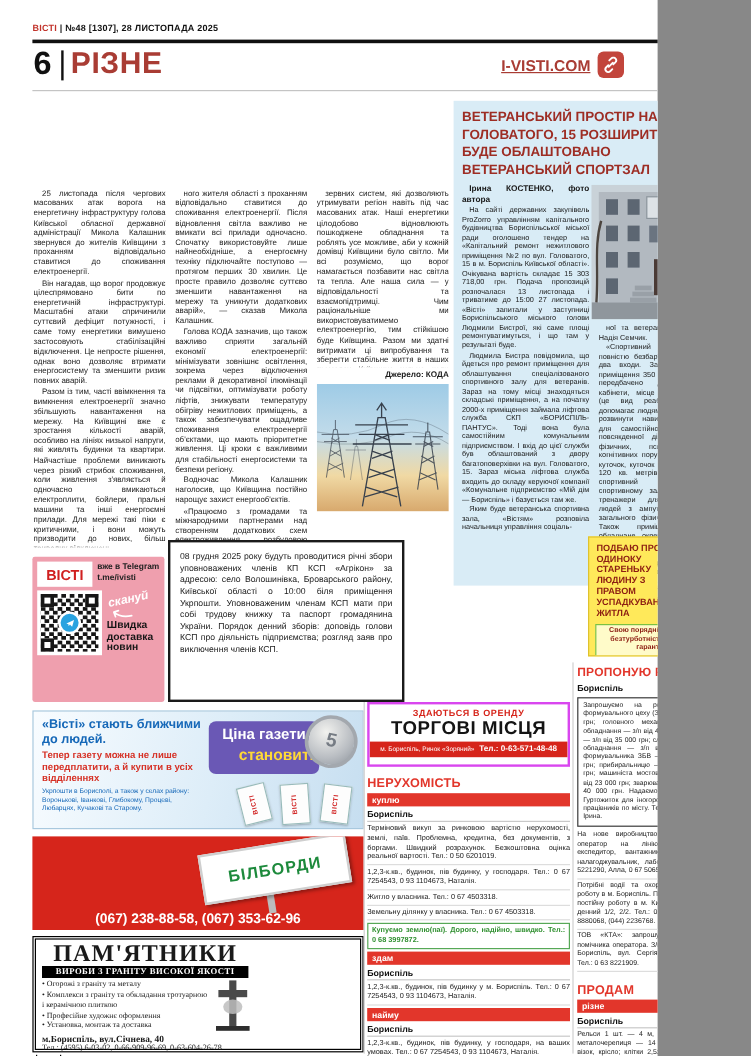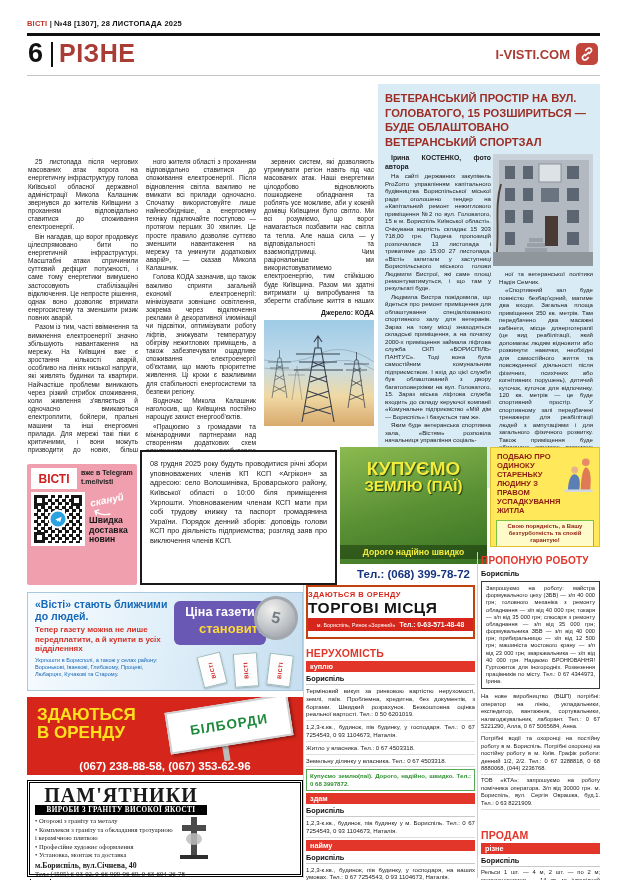--- a/index.html
+++ b/index.html
@@ -1,27 +1,27 @@
 <!DOCTYPE html>
 <html><head>
 <meta charset="utf-8">
 <style>
   html,body{margin:0;padding:0;background:#888;}
-  .page{position:relative;width:626px;height:880px;background:#fff;overflow:hidden;
+  .page{position:relative;width:548px;height:880px;background:#fff;overflow:hidden;
         font-family:"Liberation Sans",sans-serif;color:#1a1a1a;}
   .abs{position:absolute;}
   
   .masthead-line{font-size:7.5px;font-weight:bold;letter-spacing:.2px;}
   .masthead{color:#c2342c;}
   .issue{color:#111;}
   .rule-thick{background:#101010;}
   .rule-thin{background:#c4c4c4;}
   .page-num{font-size:27px;font-weight:bold;color:#101010;line-height:1;}
   .section-title{font-size:25px;font-weight:800;color:#a93c34;line-height:1;letter-spacing:.5px;}
-  .site-label{font-size:13px;font-weight:800;color:#a93c34;}
+  .site-label{font-size:13px;font-weight:800;color:#a93c34;text-decoration:underline;}
   .link-icon{width:22px;height:22px;background:#c2453c;border-radius:5px;display:flex;align-items:center;justify-content:center;}
   
   .main-headline{font-size:15px;line-height:1.27;font-weight:bold;color:#3e3e3e;}
   .acols{display:flex;gap:8px;}
   .acol{width:110px;height:298px;overflow:hidden;font-size:6.6px;line-height:1.24;text-align:justify;}
   .acol p{margin:0 0 1px;text-indent:7px;}
   .source-line{font-size:6.8px;font-weight:bold;text-align:right;margin:3px 0 3px;}
   .photo-pylons{width:110px;height:106px;background:linear-gradient(180deg,#9ecbe6 0%,#c3dcea 42%,#f0d9a4 72%,#d8a96d 100%);overflow:hidden;}
   
   .vet-box{background:#d9ecf6;box-sizing:border-box;padding:7px;}
@@ -83,21 +83,21 @@
   .mon-addr{font-size:7.8px;font-weight:bold;margin-top:1px;}
   .mon-phones{font-size:6.8px;}
   .mon-akciya{width:19px;border-left:1px solid #000;border-right:1px solid #000;display:flex;align-items:center;justify-content:center;}
   .mon-akciya span{writing-mode:vertical-rl;transform:rotate(180deg);font-size:15px;font-weight:900;letter-spacing:2px;}
   .mon-thumbs{flex:1;display:grid;grid-template-columns:1fr 1fr;gap:2px;padding:3px;}
   .thumb{background:#e9e9e9;border:1px solid #999;position:relative;}
   .thumb .stone{position:absolute;left:6px;top:3px;width:11px;height:26px;background:#161616;border-radius:2px 5px 0 0;}
   .thumb .base{position:absolute;left:2px;bottom:3px;width:20px;height:4px;background:#161616;}
   .thumb .badge{position:absolute;right:2px;bottom:2px;width:10px;height:10px;border-radius:50%;background:#2c2c2c;border:1px solid #888;}
   
-  .ad-market{border:2px solid #c2410c;background:#fff;text-align:left;overflow:hidden;}
+  .ad-market{border:2px solid #d946ef;background:#fff;text-align:center;overflow:hidden;}
   .market-pre{font-size:7.5px;font-weight:800;color:#d6251b;letter-spacing:.5px;margin-top:3px;}
   .market-title{font-size:15.5px;font-weight:900;color:#141414;letter-spacing:.5px;line-height:1.1;}
   .market-strip{background:#d6251b;color:#fff;height:13px;display:flex;align-items:center;justify-content:center;gap:4px;margin-top:2px;}
   .market-loc{font-size:5.4px;}
   .market-phone{font-size:6.8px;font-weight:800;}
   
   .cl-h1{font-size:10.5px;font-weight:900;color:#e2362b;margin:3px 0 2px;letter-spacing:.2px;}
   .cl-band{background:#e2362b;color:#fff;font-size:7.3px;font-weight:800;padding:1px 4px;margin:2px 0 1px;}
   .cl-city{font-size:7.3px;font-weight:800;color:#111;border-bottom:1px solid #c9c9c9;padding:1px 0;}
   .cl-item{font-size:6.1px;line-height:1.28;text-align:justify;border-bottom:1px solid #ddd;padding:2px 0;}
@@ -250,26 +250,20 @@
       <span>скануй</span>
       <svg width="18" height="10" viewBox="0 0 18 10" style="vertical-align:middle;">
           <path d="M17 8 C11 8 6 6 3 2 M3 2 l0.6 4 M3 2 l4 -0.4" stroke="#fff" stroke-width="1.4" fill="none" stroke-linecap="round"></path>
         </svg>
     </div>
     <div class="abs tg-tag" style="left:62px;top:52px;width:46px;">Швидка доставка новин</div>
   </div>
 
   <div class="abs ad ad-agrikon" style="left:140px;top:450px;width:197px;height:135px;">08 грудня 2025 року будуть проводитися річні збори уповноважених членів КП КСП «Агрікон» за адресою: село Волошинівка, Броварського району, Київської області о 10:00 біля приміщення Укрпошти. Уповноваженим членам КСП мати при собі трудову книжку та паспорт громадянина України. Порядок денний зборів: доповідь голови КСП про діяльність підприємства; розгляд заяв про виключення членів КСП.</div>
 
-  <div class="abs ad ad-land" style="left:340px;top:447px;width:147px;height:138px;">
-    <div class="land-t1" style="margin-top:12px;">КУПУЄМО</div>
-    <div class="land-t2">ЗЕМЛЮ (ПАЇ)</div>
-    <div class="abs land-strip" style="left:0;right:0;bottom:26px;height:14px;">Дорого надійно швидко</div>
-    <div class="abs land-phone" style="left:0;right:0;bottom:0;height:21px;">Тел.: (068) 399-78-72</div>
-  </div>
 
   <div class="abs ad ad-care" style="left:490px;top:447px;width:110px;height:100px;">
     <div class="care-title" style="margin:5px 6px 0;width:66px;">ПОДБАЮ ПРО ОДИНОКУ СТАРЕНЬКУ ЛЮДИНУ З ПРАВОМ УСПАДКУВАННЯ ЖИТЛА</div>
     <div class="abs" style="right:3px;top:6px;width:34px;height:42px;">
       <svg width="34" height="42" viewBox="0 0 40 46">
         <circle cx="28" cy="8" r="4.5" fill="#e8896a"></circle>
         <path d="M22 42 C22 26 25 15 28 14 C33 15 35 24 33 42 Z" fill="#e07a56"></path>
         <circle cx="15" cy="17" r="4" fill="#e8b48e"></circle>
         <path d="M7 42 C7 30 10 22 15 22 C21 23 22 31 20 42 Z" fill="#5b7fb5"></path>
         <rect x="3" y="40" width="33" height="3" fill="#cfd8e2"></rect>
@@ -293,24 +287,20 @@
       </div>
     <div class="abs paper" style="right:44px;bottom:3px;width:22px;height:32px;transform:rotate(-4deg);">
         <span>ВІСТІ</span>
       </div>
     <div class="abs paper" style="right:10px;bottom:4px;width:22px;height:30px;transform:rotate(7deg);">
         <span>ВІСТІ</span>
       </div>
   </div>
 
   <div class="abs ad ad-bill" style="left:27px;top:697px;width:276px;height:78px;">
-    <div class="abs bill-title" style="left:10px;top:9px;">
-      <div>ЗДАЮТЬСЯ</div>
-      <div>В ОРЕНДУ</div>
-    </div>
     <div class="abs" style="left:196px;top:44px;width:6px;height:20px;background:#bcbcbc;transform:rotate(-9deg);"></div>
     <div class="abs board" style="left:140px;top:6px;width:120px;height:38px;">
       <span>БІЛБОРДИ</span>
     </div>
     <div class="abs bill-phones" style="left:0;right:0;bottom:3px;">(067) 238-88-58, (067) 353-62-96</div>
   </div>
 
   <div class="abs ad ad-mon" style="left:27px;top:780px;width:276px;height:97px;">
     <div class="mon-left">
       <div class="mon-title">ПАМ'ЯТНИКИ</div>
@@ -389,19 +379,19 @@
 
   </div>
 
   <div class="abs" style="left:481px;top:552px;width:119px;">
     <div class="cl-h1" style="font-size:10px;">ПРОПОНУЮ РОБОТУ</div>
     <div class="cl-city" style="border-bottom:none;">Бориспіль</div>
     <div class="cl-boxed">Запрошуємо на роботу: майстра формувального цеху (ЗБВ) — з/п 40 000 грн; головного механіка з ремонту обладнання — з/п від 40 000 грн; токаря — з/п від 35 000 грн; слюсаря з ремонту обладнання — з/п від 35 000 грн; формувальника ЗБВ — з/п від 40 000 грн; прибиральницю — з/п від 12 500 грн; машиніста мостового крану — з/п від 23 000 грн; зварювальника — з/п від 40 000 грн. Надаємо БРОНЮВАННЯ! Гуртожиток для іногородніх. Розвезення працівників по місту. Тел.: 0 67 4344973, Ірина.</div>
     <div class="cl-item cl-item-sm">На нове виробництво (ВШП) потрібні: оператор на лінію, укладальники, експедитор, вантажник, сортувальники, налагоджувальник, лаборант. Тел.: 0 67 5221290, Алла, 0 67 5065684, Анна.</div>
     <div class="cl-item cl-item-sm">Потрібні водії та охоронці на постійну роботу в м. Бориспіль. Потрібні охоронці на постійну роботу в м. Київ. Графік роботи: денний 1/2, 2/2. Тел.: 0 67 3288818, 0 68 8880068, (044) 2236768.</div>
     <div class="cl-item cl-item-sm">ТОВ «КТА»: запрошуємо на роботу помічника оператора. З/п від 30000 грн. м. Бориспіль, вул. Сергія Оврашка, буд.1. Тел.: 0 63 8221909.</div>
-    <div class="cl-h1" style="margin-top:19px;">ПРОДАМ</div>
+    <div class="cl-h1" style="margin-top:9px;">ПРОДАМ</div>
     <div class="cl-band">різне</div>
     <div class="cl-city">Бориспіль</div>
     <div class="cl-item cl-item-sm">Рельси 1 шт. — 4 м, 2 шт. — по 2 м; металочерепиця — 14 кв. м; інвалідний візок, крісло; клітки 2,5х3,5 м. Тел.: 0 96 4464710.</div>
   </div>
 
 </div>
 
 </body></html>

